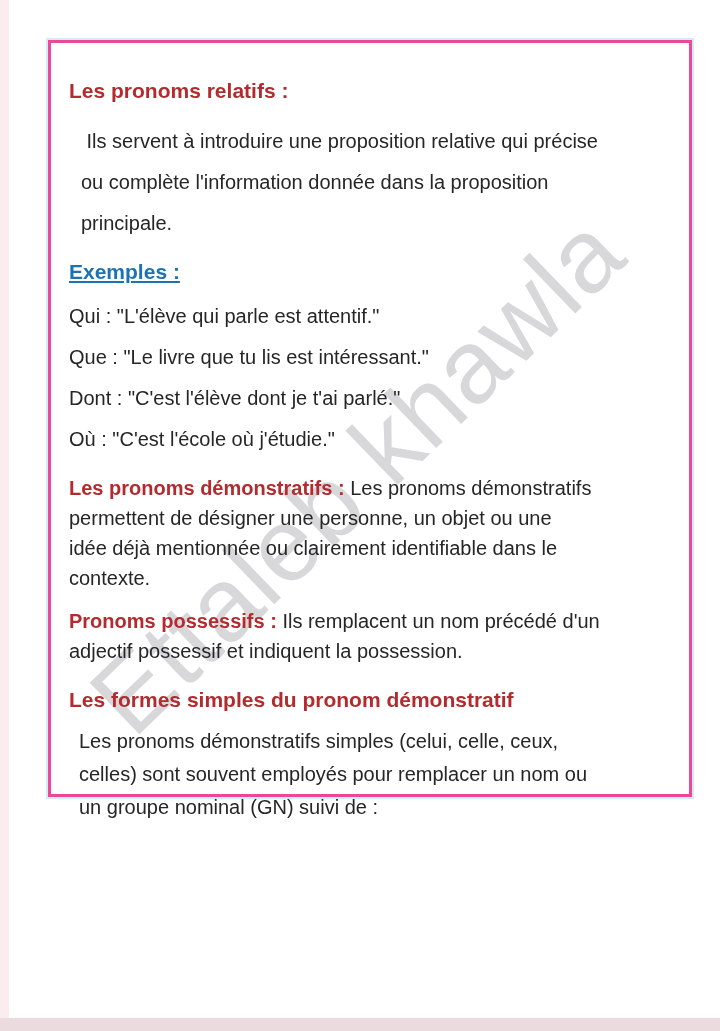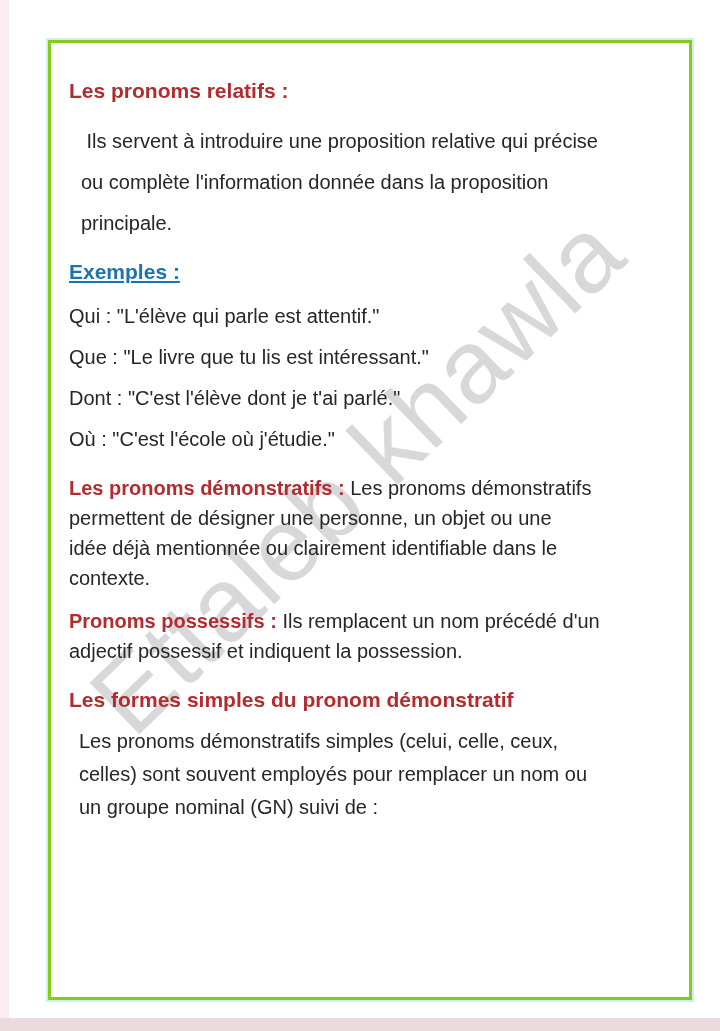--- a/index.html
+++ b/index.html
@@ -28,23 +28,23 @@
     font-weight: 500;
     letter-spacing: 1px;
     color: #d8d8db;
     white-space: nowrap;
     z-index: 0;
     user-select: none;
   }
   .frame {
     position: absolute;
     left: 48px; top: 40px;
-    width: 644px; height: 960px;
+    width: 644px; height: 757px;
     box-sizing: border-box;
-    border: 3px solid #84cc16;
+    border: 3px solid #ec4899;
     box-shadow: 0 0 0 2px rgba(170, 222, 238, 0.55);
     background: transparent;
     z-index: 1;
   }
   .content {
     position: relative;
     box-sizing: border-box;
     padding: 36px 14px 0 18px;
     color: #262626;
     font-size: 20px;

